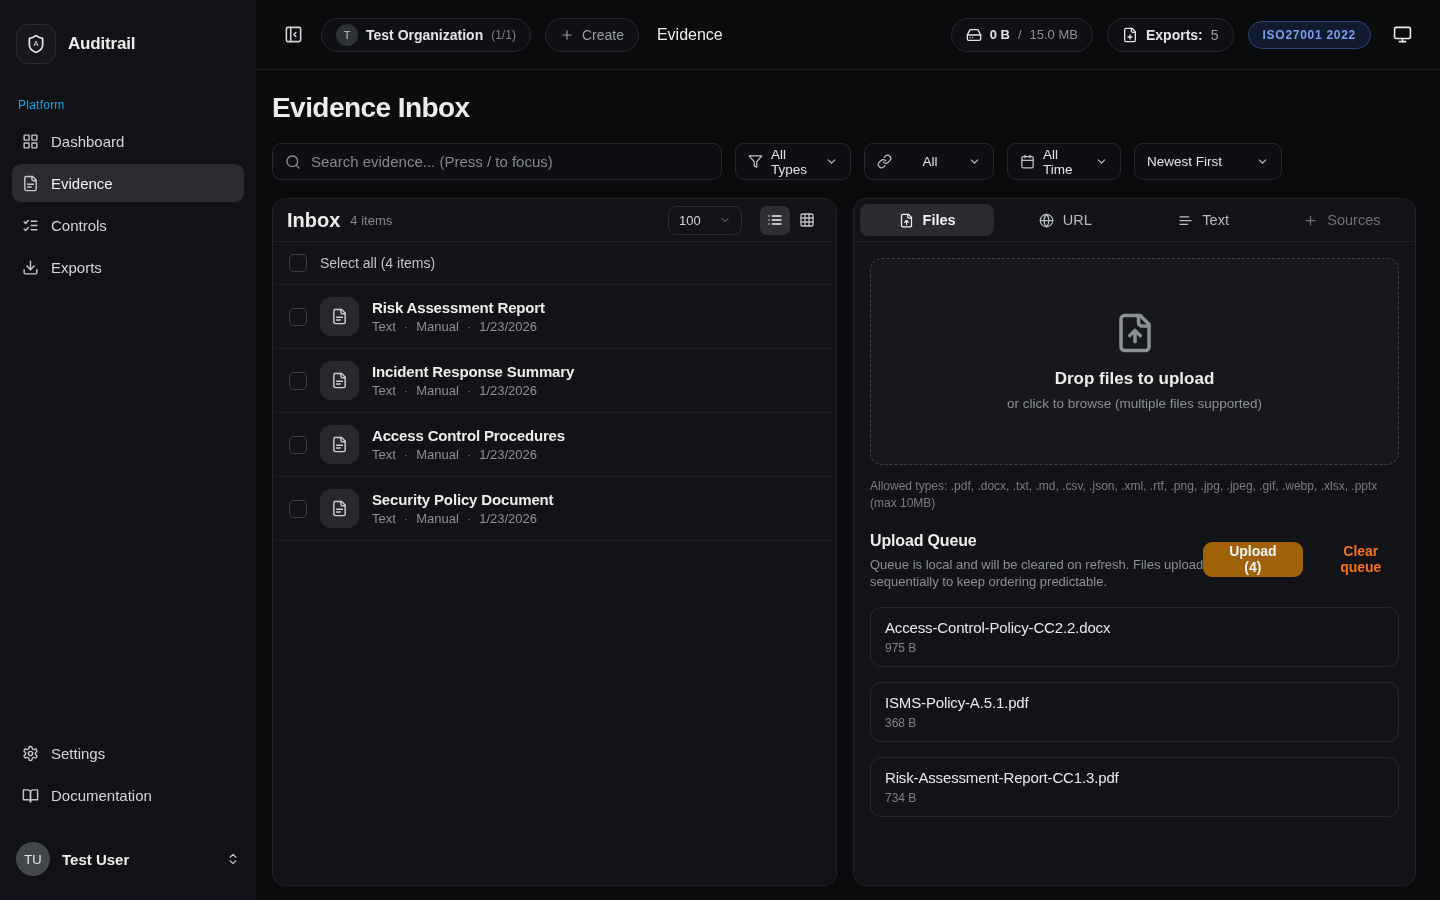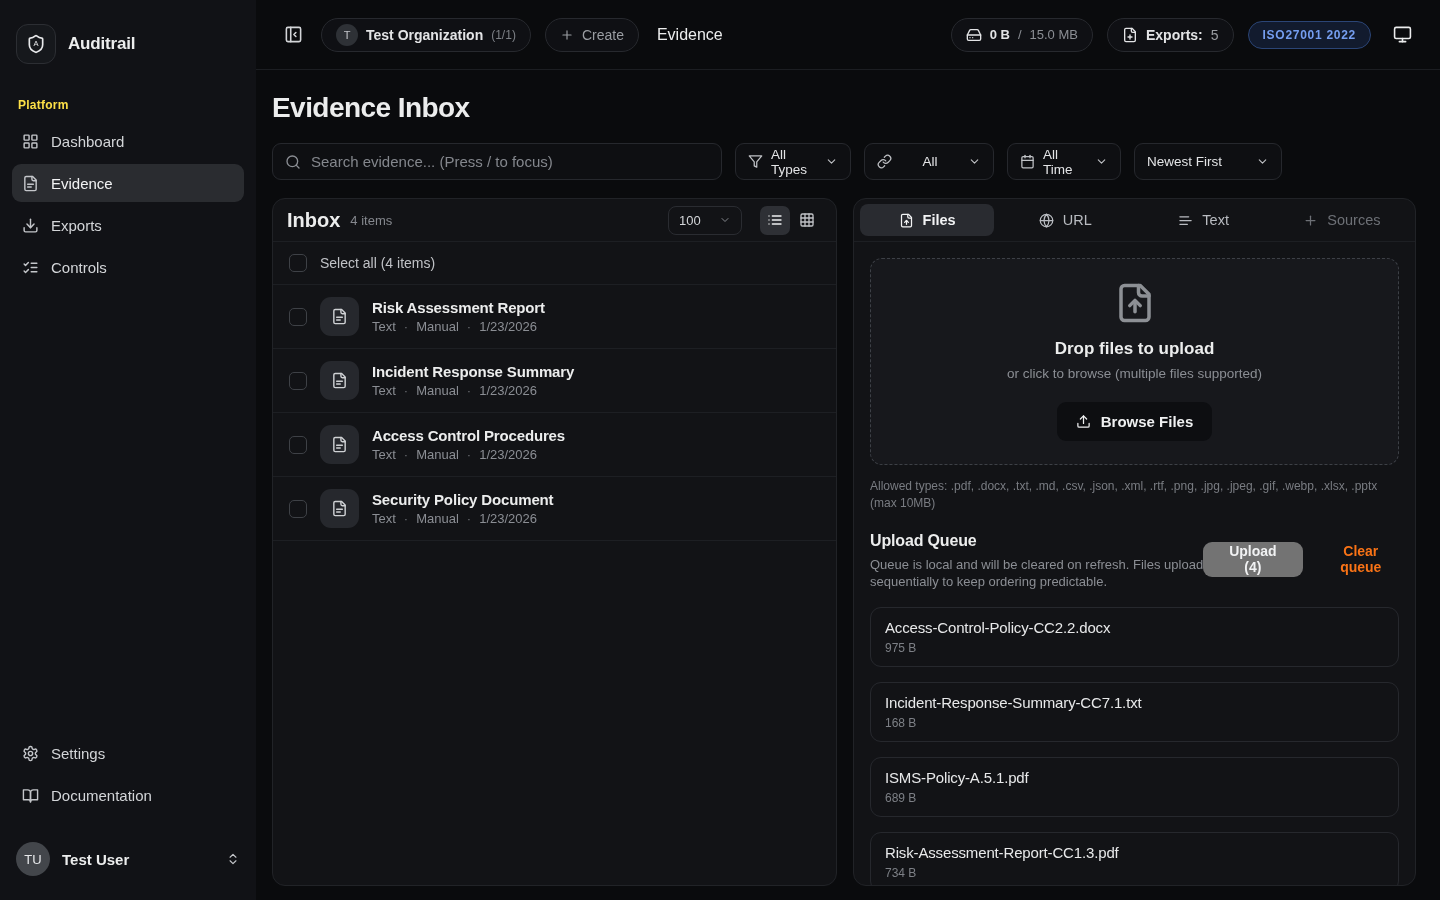--- a/index.html
+++ b/index.html
@@ -10,21 +10,21 @@
   svg.ic { display:block; fill:none; stroke:currentColor; stroke-width:2;
     stroke-linecap:round; stroke-linejoin:round; }
 
   
   .sidebar { width:256px; flex:0 0 256px; background:#111216; display:flex;
     flex-direction:column; padding:16px 12px 18px; }
   .brand { display:flex; align-items:center; gap:12px; padding:8px 4px 8px 4px; }
   .brand-logo { width:40px; height:40px; border:1px solid #2c2e33; border-radius:12px;
     display:flex; align-items:center; justify-content:center; color:#e8e9eb; background:#16181c; }
   .brand-name { font-size:17px; font-weight:700; letter-spacing:-0.01em; }
-  .section-label { font-size:12px; color:#fde047; margin:26px 0 10px 6px; letter-spacing:.02em;font-weight:bold; }
+  .section-label { font-size:12px; color:#0ea5e9; margin:26px 0 10px 6px; letter-spacing:.02em; }
   .nav { display:flex; flex-direction:column; gap:4px; }
   .nav-item { display:flex; align-items:center; gap:12px; height:38px; padding:0 10px;
     border-radius:9px; color:#d3d5d8; font-size:15px; cursor:pointer; }
   .nav-item .ic { color:#c4c6ca; }
   .nav-item.active { background:#2a2c30; color:#f2f3f4; }
   .sidebar-spacer { flex:1; }
   .sidebar-footer { display:flex; flex-direction:column; gap:4px; }
   .user-row { display:flex; align-items:center; gap:12px; margin-top:18px; padding:6px 4px; cursor:pointer; }
   .avatar { width:34px; height:34px; border-radius:50%; background:#43464b; color:#e7e8ea;
     font-size:13px; display:flex; align-items:center; justify-content:center; }
@@ -129,21 +129,21 @@
   .browse-btn { margin-top:14px; height:39px; padding:0 19px; border-radius:9px; background:#0d0e11;
     border:none; color:#eff0f1; font-size:15px; font-weight:600; display:flex; align-items:center;
     gap:10px; cursor:pointer; font-family:inherit; }
 
   .allowed-types { margin-top:13px; font-size:12px; line-height:1.45; color:#797c82; max-width:510px; }
 
   .queue-header { margin-top:19px; display:flex; align-items:flex-start; }
   .queue-title { font-size:16px; font-weight:700; letter-spacing:-0.01em; }
   .queue-desc { margin-top:6px; font-size:13px; line-height:1.35; color:#8b8e94; max-width:345px; }
   .queue-actions { margin-left:auto; display:flex; align-items:center; gap:20px; padding-top:10px; }
-  .upload-btn { height:35px; padding:0 17px; border-radius:9px; background:#737373; border:none;
+  .upload-btn { height:35px; padding:0 17px; border-radius:9px; background:#a16207; border:none;
     color:#f1f2f3; font-size:14px; font-weight:600; cursor:pointer; font-family:inherit; }
   .clearq-btn { background:none; border:none; color:#f97316; font-size:14px; font-weight:600;
     cursor:pointer; font-family:inherit; }
 
   .queue-list { margin-top:16px; display:flex; flex-direction:column; gap:15px; }
   .queue-item { border:1px solid #26282d; border-radius:11px; padding:11px 14px;
     display:flex; flex-direction:column; gap:5px; }
   .queue-name { font-size:15px; color:#e8e9ea; letter-spacing:-0.01em; }
   .queue-size { font-size:12px; color:#7d8086; }
 </style>
@@ -184,38 +184,38 @@
               <path d="M14 2v4a2 2 0 0 0 2 2h4"></path>
               <path d="M8 13h8"></path>
               <path d="M8 17h5"></path>
             </svg>
         </span>
         <span>Evidence</span>
       </div>
       <div class="nav-item">
         <span>
           <svg class="ic" width="17" height="17" viewBox="0 0 24 24">
-              <path d="M21 15v4a2 2 0 0 1-2 2H5a2 2 0 0 1-2-2v-4"></path>
-              <path d="m7 10 5 5 5-5"></path>
-              <path d="M12 15V3"></path>
-            </svg>
-        </span>
-        <span>Exports</span>
-      </div>
-      <div class="nav-item">
-        <span>
-          <svg class="ic" width="17" height="17" viewBox="0 0 24 24">
               <path d="m3 7 2 2 4-4"></path>
               <path d="m3 17 2 2 4-4"></path>
               <path d="M13 6h8"></path>
               <path d="M13 12h8"></path>
               <path d="M13 18h8"></path>
             </svg>
         </span>
         <span>Controls</span>
+      </div>
+      <div class="nav-item">
+        <span>
+          <svg class="ic" width="17" height="17" viewBox="0 0 24 24">
+              <path d="M21 15v4a2 2 0 0 1-2 2H5a2 2 0 0 1-2-2v-4"></path>
+              <path d="m7 10 5 5 5-5"></path>
+              <path d="M12 15V3"></path>
+            </svg>
+        </span>
+        <span>Exports</span>
       </div>
     </nav>
 
     <div class="sidebar-spacer"></div>
 
     <div class="sidebar-footer">
       <div class="nav-item">
         <span>
           <svg class="ic" width="17" height="17" viewBox="0 0 24 24">
               <path d="M12.22 2h-.44a2 2 0 0 0-2 2v.18a2 2 0 0 1-1 1.73l-.43.25a2 2 0 0 1-2 0l-.15-.08a2 2 0 0 0-2.73.73l-.22.38a2 2 0 0 0 .73 2.73l.15.1a2 2 0 0 1 1 1.72v.51a2 2 0 0 1-1 1.74l-.15.09a2 2 0 0 0-.73 2.73l.22.38a2 2 0 0 0 2.73.73l.15-.08a2 2 0 0 1 2 0l.43.25a2 2 0 0 1 1 1.73V20a2 2 0 0 0 2 2h.44a2 2 0 0 0 2-2v-.18a2 2 0 0 1 1-1.73l.43-.25a2 2 0 0 1 2 0l.15.08a2 2 0 0 0 2.73-.73l.22-.39a2 2 0 0 0-.73-2.73l-.15-.08a2 2 0 0 1-1-1.74v-.5a2 2 0 0 1 1-1.74l.15-.09a2 2 0 0 0 .73-2.73l-.22-.38a2 2 0 0 0-2.73-.73l-.15.08a2 2 0 0 1-2 0l-.43-.25a2 2 0 0 1-1-1.73V4a2 2 0 0 0-2-2z"></path>
@@ -569,30 +569,20 @@
               <span class="dz-icon">
                 <svg class="ic" width="42" height="42" viewBox="0 0 24 24" stroke-width="1.6">
                     <path d="M15 2H6a2 2 0 0 0-2 2v16a2 2 0 0 0 2 2h12a2 2 0 0 0 2-2V7z"></path>
                     <path d="M14 2v4a2 2 0 0 0 2 2h4"></path>
                     <path d="M12 17v-6"></path>
                     <path d="m9 13.5 3-3 3 3"></path>
                   </svg>
               </span>
               <div class="dz-title">Drop files to upload</div>
               <div class="dz-subtitle">or click to browse (multiple files supported)</div>
-              <button class="browse-btn">
-                <span>
-                  <svg class="ic" width="15" height="15" viewBox="0 0 24 24">
-                      <path d="M21 15v4a2 2 0 0 1-2 2H5a2 2 0 0 1-2-2v-4"></path>
-                      <path d="m17 8-5-5-5 5"></path>
-                      <path d="M12 3v12"></path>
-                    </svg>
-                </span>
-                <span>Browse Files</span>
-              </button>
             </div>
 
             <div class="allowed-types">Allowed types: .pdf, .docx, .txt, .md, .csv, .json, .xml, .rtf, .png, .jpg, .jpeg, .gif, .webp, .xlsx, .pptx (max 10MB)</div>
 
             <div class="queue-header">
               <div>
                 <div class="queue-title">Upload Queue</div>
                 <div class="queue-desc">Queue is local and will be cleared on refresh. Files upload sequentially to keep ordering predictable.</div>
               </div>
               <div class="queue-actions">
@@ -601,28 +591,24 @@
               </div>
             </div>
 
             <div class="queue-list">
 
                 <div class="queue-item">
                   <div class="queue-name">Access-Control-Policy-CC2.2.docx</div>
                   <div class="queue-size">975 B</div>
                 </div>
 
-                <div class="queue-item">
-                  <div class="queue-name">Incident-Response-Summary-CC7.1.txt</div>
-                  <div class="queue-size">168 B</div>
-                </div>
 
                 <div class="queue-item">
                   <div class="queue-name">ISMS-Policy-A.5.1.pdf</div>
-                  <div class="queue-size">689 B</div>
+                  <div class="queue-size">368 B</div>
                 </div>
 
                 <div class="queue-item">
                   <div class="queue-name">Risk-Assessment-Report-CC1.3.pdf</div>
                   <div class="queue-size">734 B</div>
                 </div>
               </div>
           </div>
         </section>
 

